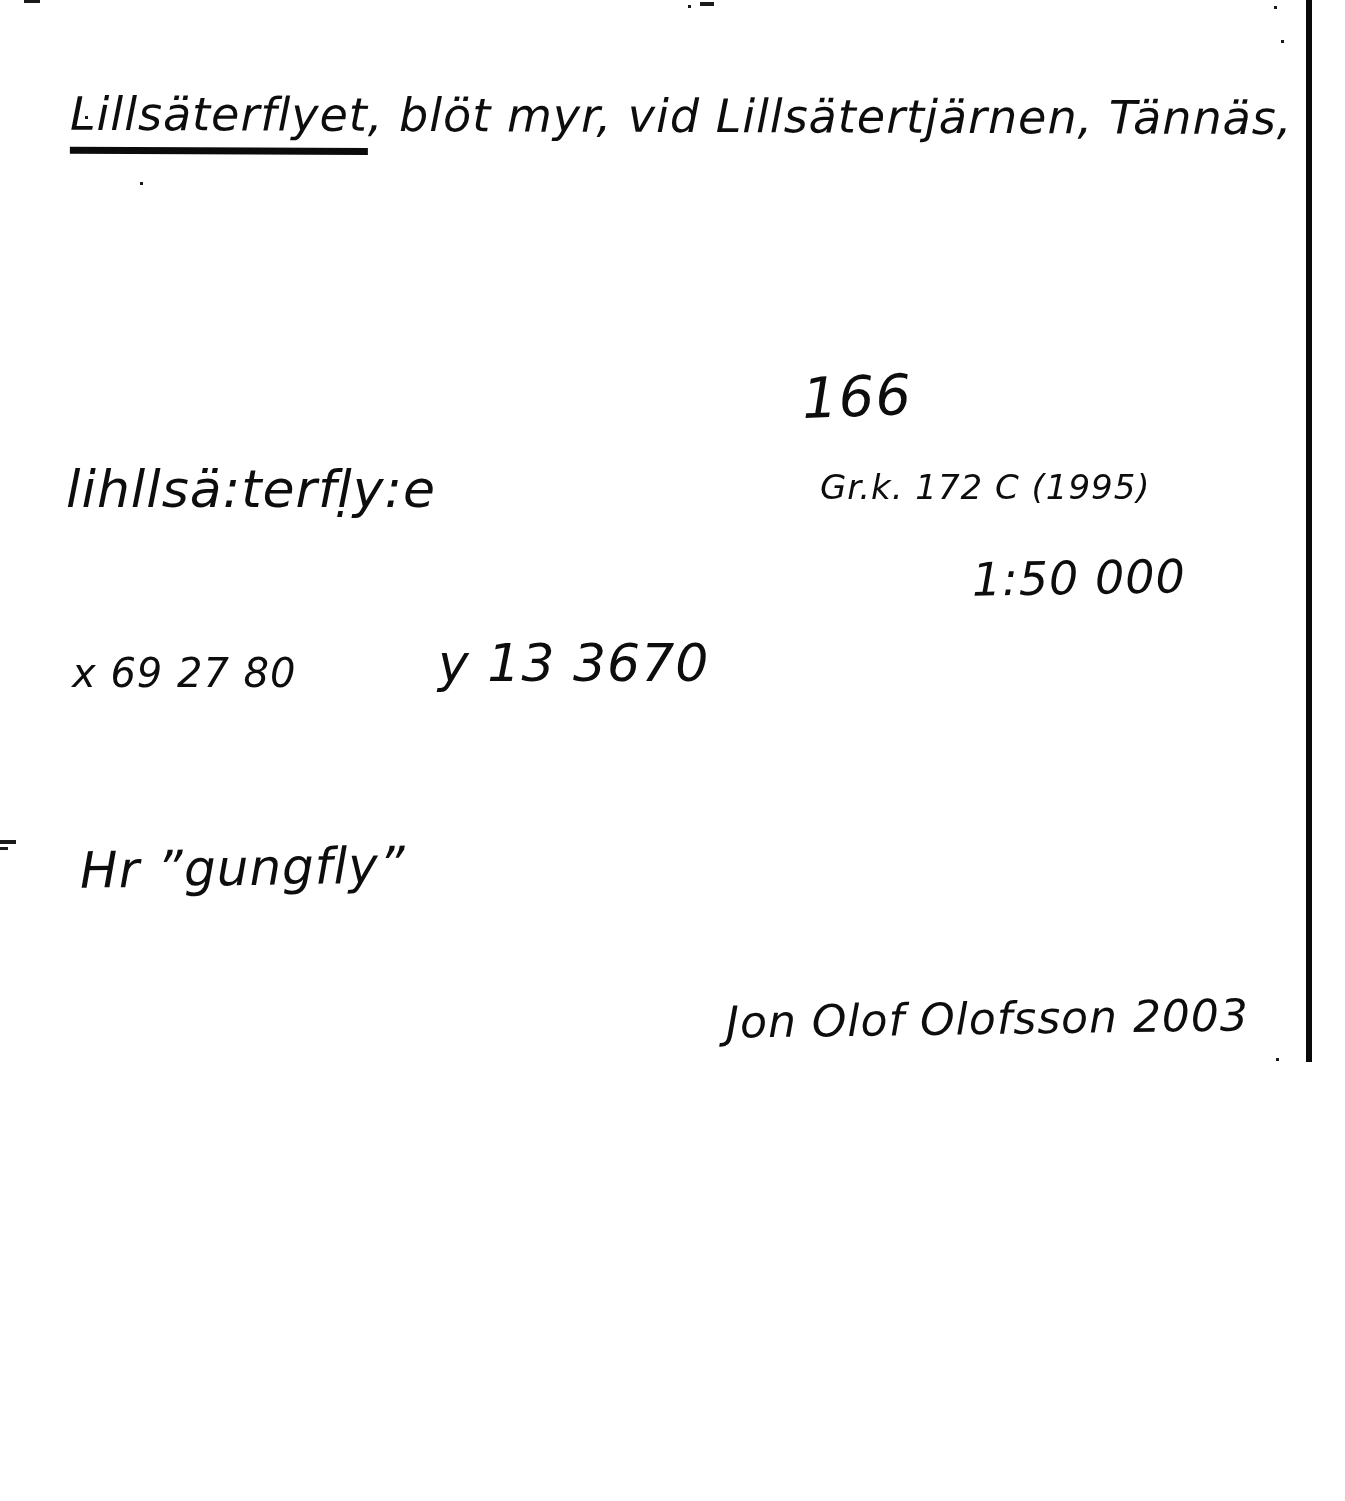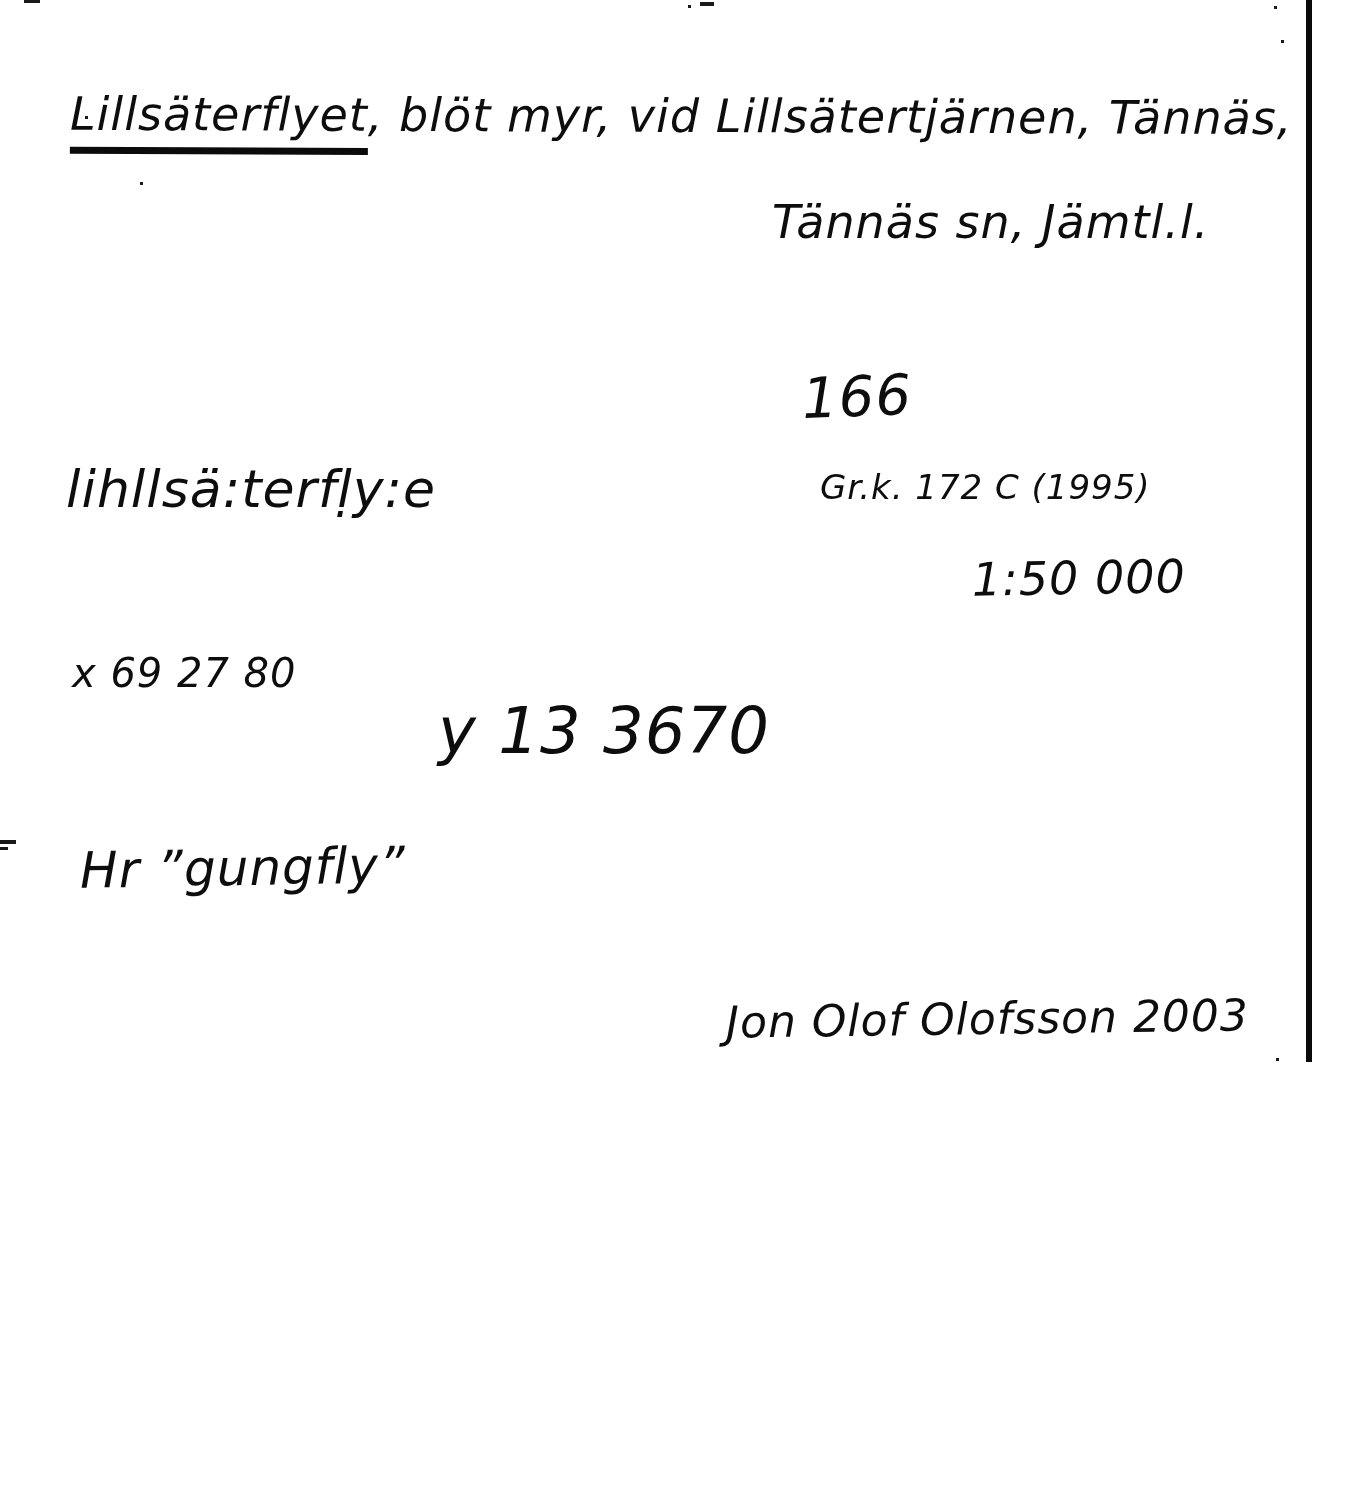--- a/index.html
+++ b/index.html
@@ -29,21 +29,21 @@
   .underlined-part {
     border-bottom: 7px solid #0b0b0b;
     padding-bottom: 6px;
   }
   .headline-line2 { left: 772px; top: 198px; font-size: 46px; }
   .record-number  { left: 802px; top: 368px; font-size: 56px; transform: rotate(-2deg); }
   .phonetic       { left: 66px;  top: 462px; font-size: 52px; }
   .map-reference  { left: 820px; top: 470px; font-size: 34px; }
   .map-scale      { left: 972px; top: 554px; font-size: 46px; transform: rotate(-1deg); }
   .coordinate-x   { left: 72px;  top: 652px; font-size: 40px; }
-  .coordinate-y   { left: 438px; top: 698px; font-size: 64px; }
+  .coordinate-y   { left: 438px; top: 636px; font-size: 52px; }
   .field-note     { left: 80px;  top: 842px; font-size: 50px; transform: rotate(-1deg); }
   .attribution    { left: 726px; top: 996px; font-size: 44px; transform: rotate(-0.8deg); }
 
   .margin-rule {
     position: absolute;
     left: 1306px;
     top: 0;
     width: 6px;
     height: 1062px;
     background: #0a0a0a;
@@ -65,21 +65,20 @@
 </style>
 </head>
 <body>
 
 <div class="scan-page">
 
   <div class="hand headline-line1">
     <span class="underlined-part">Lillsäterflyet</span><span>, blöt myr, vid Lillsätertjärnen, Tännäs,</span>
   </div>
 
-  <div class="hand headline-line2">Tännäs sn, Jämtl.l.</div>
 
   <div class="hand record-number">166</div>
 
   <div class="hand phonetic">lihllsä:terfḷy:e</div>
 
   <div class="hand map-reference">Gr.k. 172 C (1995)</div>
 
   <div class="hand map-scale">1:50 000</div>
 
   <div class="hand coordinate-x">x 69 27 80</div>

